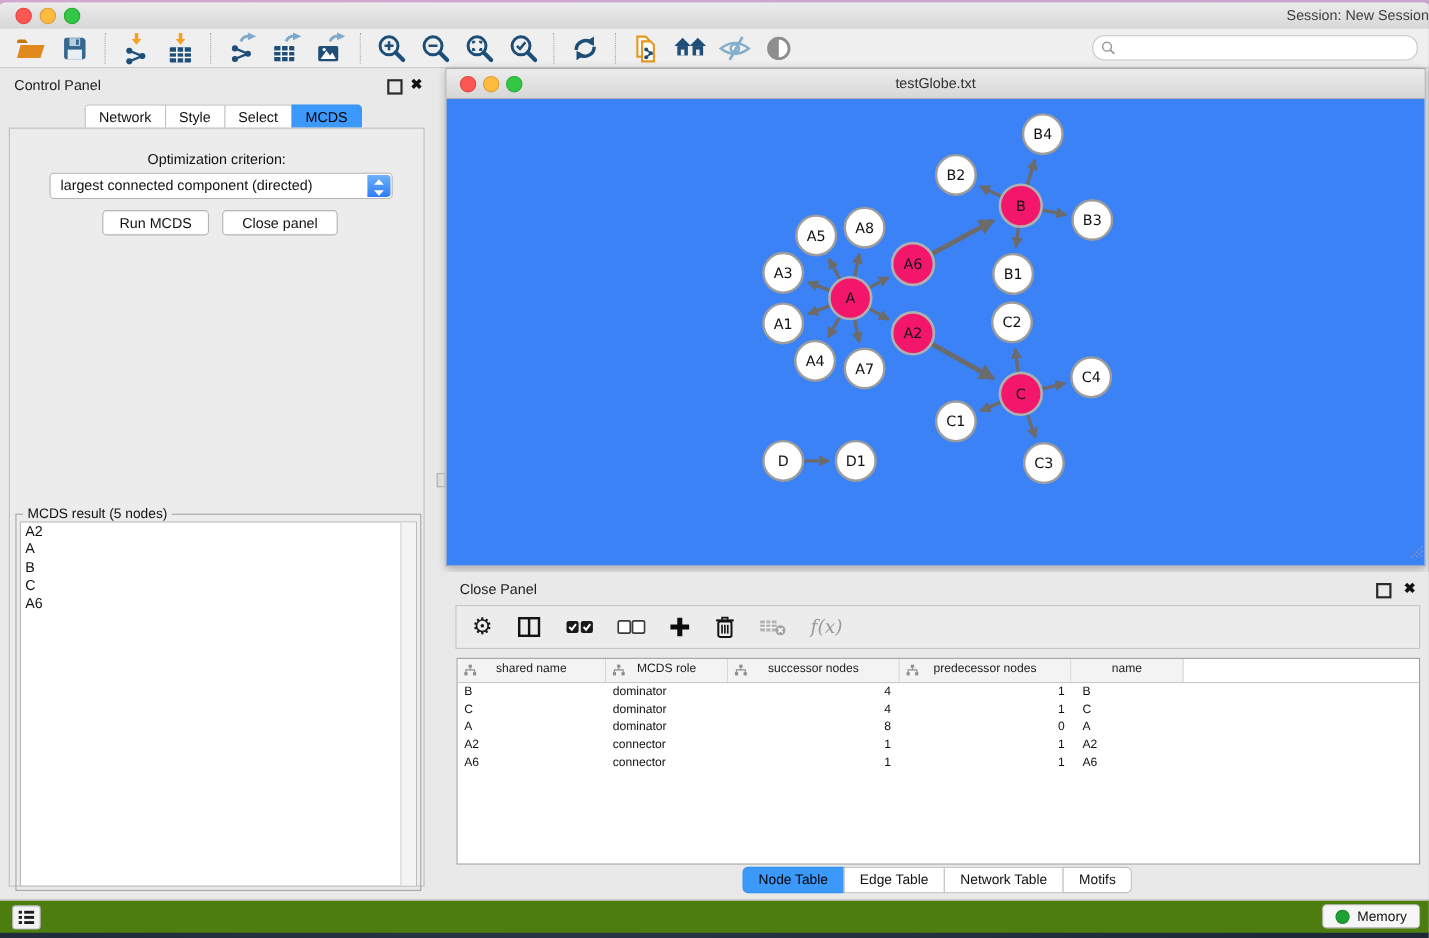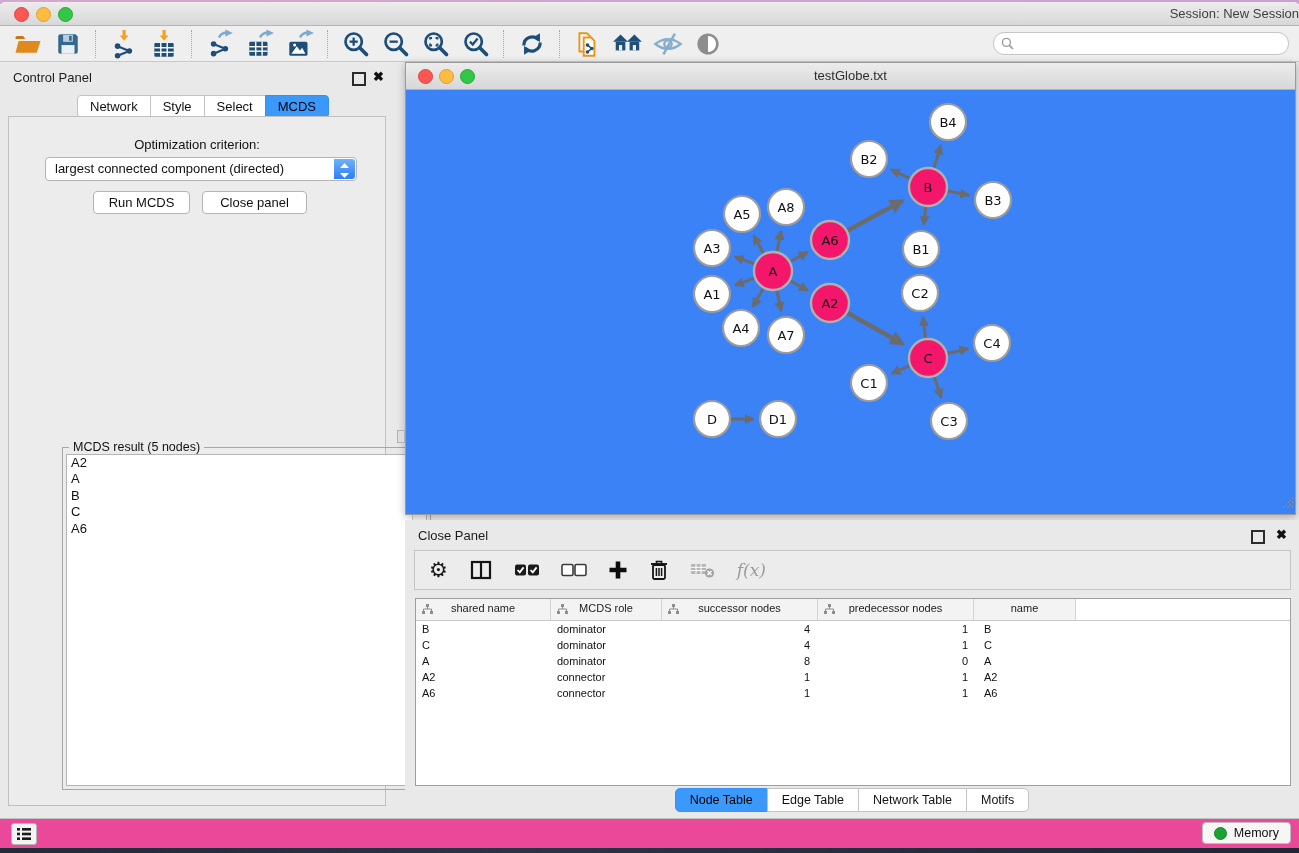--- a/index.html
+++ b/index.html
@@ -42,21 +42,21 @@
   #opt-label{margin-top:20px;text-align:center;font-size:13px;color:#111;}
   #criterion{position:absolute;left:36px;top:40px;width:312px;height:24px;background:#fff;
     border:1px solid #b4b4b4;border-radius:4px;box-sizing:border-box;}
   #criterion .val{position:absolute;left:9px;top:3px;font-size:13px;color:#111;white-space:nowrap;}
   #criterion .stepper{position:absolute;right:1px;top:1px;bottom:1px;width:21px;border-radius:0 3px 3px 0;
     background:linear-gradient(#6fb1f9,#2e7ef6);}
   .stepper svg{position:absolute;left:4px;top:3px;}
   .cp-btn{position:absolute;top:74px;height:23px;background:#fff;border:1px solid #b4b4b4;border-radius:4px;
     font-size:13px;color:#111;display:flex;align-items:center;justify-content:center;box-sizing:border-box;}
   #run-btn{left:84px;width:97px;} #closep-btn{left:193px;width:105px;}
-  #result-box{position:absolute;left:5px;top:330px;width:367px;height:341px;border:1px solid #a6a6a6;margin-left:48px;}
+  #result-box{position:absolute;left:5px;top:350px;width:367px;height:341px;border:1px solid #a6a6a6;}
   #result-legend{position:absolute;top:-8px;left:6px;background:#ececec;padding:0 4px;font-size:12.5px;color:#111;}
   #result-list{position:absolute;left:3px;right:3px;top:6px;bottom:3px;background:#fff;border:1px solid #b5b5b5;}
   #result-scroll{position:absolute;right:0;top:0;bottom:0;width:13px;background:#f4f4f4;border-left:1px solid #d2d2d2;}
   .result-item{font-size:13px;line-height:16.4px;padding-left:4px;color:#111;}
   
   #network-window{position:absolute;left:405px;top:62px;width:891px;height:453px;background:#fff;
     border:1px solid #9b9b9b;box-sizing:border-box;box-shadow:0 2px 8px rgba(0,0,0,.28);}
   #nw-titlebar{position:absolute;left:0;right:0;top:0;height:26px;background:linear-gradient(#ececec,#d7d7d7);
     border-bottom:1px solid #b0b0b0;}
   #nw-titlebar .light{top:6px;}
@@ -86,21 +86,21 @@
   .td.l{padding-left:6px;text-align:left;}
   .td.r{text-align:right;}
   .td.n{padding-left:10px;text-align:left;}
   #tp-tabs{position:absolute;left:0;right:0;top:268px;display:flex;justify-content:center;}
   .tp-tab{height:16px;line-height:16px;padding:3px 14px;font-size:12.5px;background:#fff;border:1px solid #c2c2c2;
     margin-left:-1px;color:#111;}
   .tp-tab:first-child{border-radius:5px 0 0 5px;margin-left:0;}
   .tp-tab:last-child{border-radius:0 5px 5px 0;}
   .tp-tab.active{background:#3b99fc;border-color:#3691f4;color:#000000;}
   
-  #statusbar{position:absolute;left:0;top:818px;height:29px;right:0;background:#ec4899;border-top:1px solid #c2c2c2;}
+  #statusbar{position:absolute;left:0;top:818px;height:29px;right:0;background:#4d7c0f;border-top:1px solid #c2c2c2;}
   #list-btn{position:absolute;left:11px;top:4px;width:26px;height:22px;background:#f3f3f3;border:1px solid #b5b5b5;
     border-radius:3px;display:flex;align-items:center;justify-content:center;box-sizing:border-box;}
   #memory-btn{position:absolute;right:8px;top:3px;height:22px;padding:0 11px;background:#f6f6f6;border:1px solid #bcbcbc;
     border-radius:4px;display:flex;align-items:center;gap:7px;font-size:12.5px;color:#111;box-sizing:border-box;}
   #memory-dot{width:11px;height:11px;border-radius:50%;background:#1ea133;border:1px solid #158527;}
 </style>
 </head>
 <body>
 
 <div id="app">

